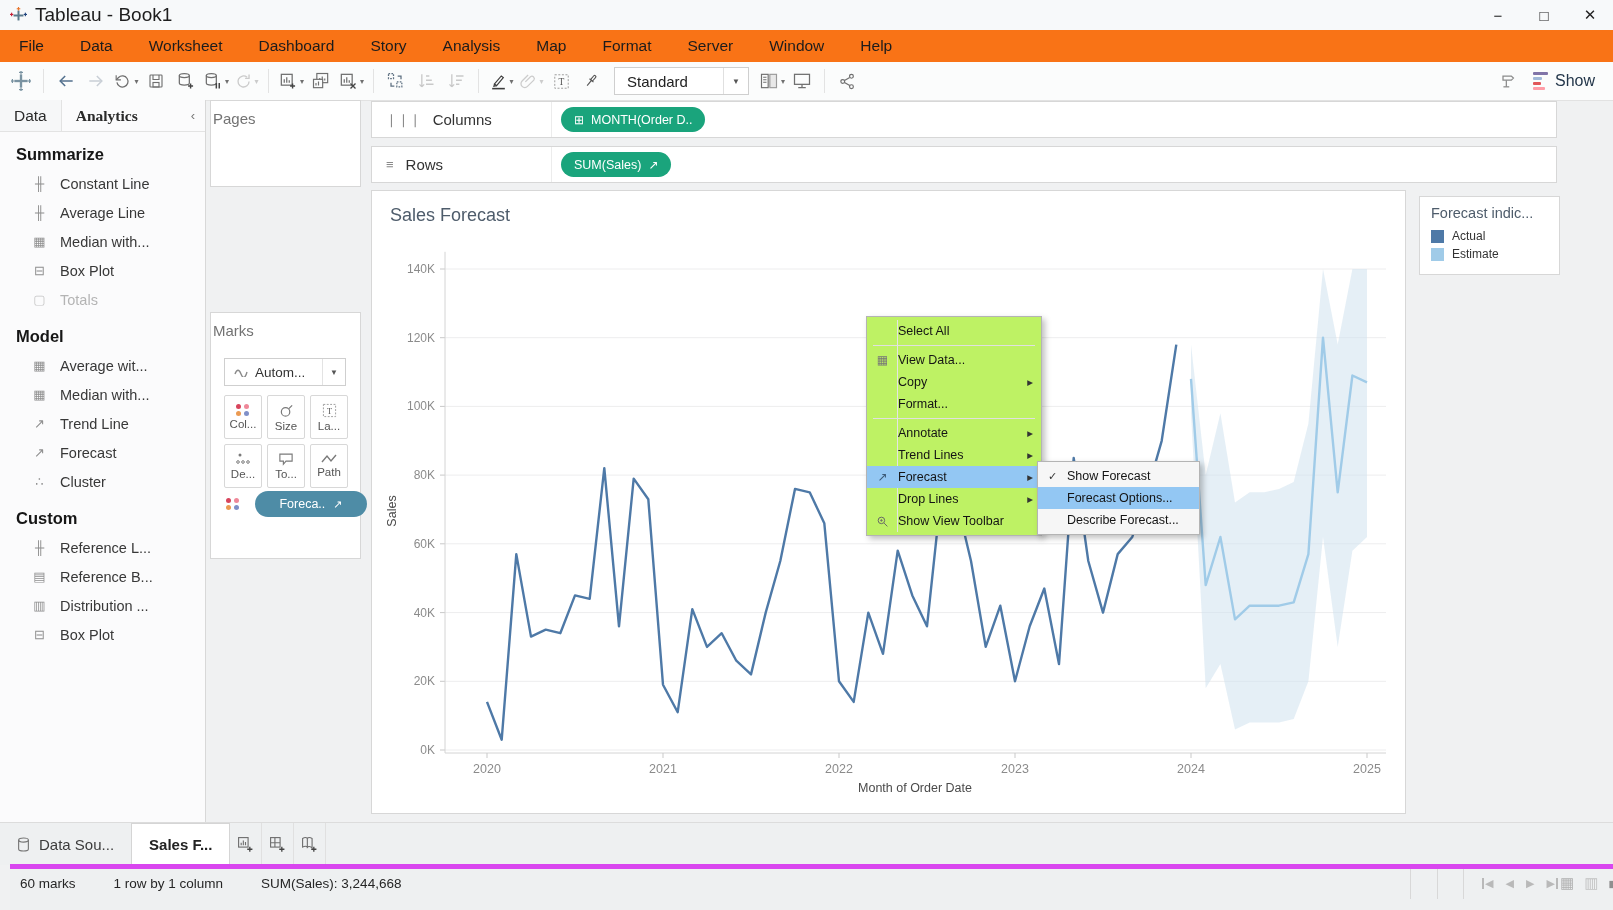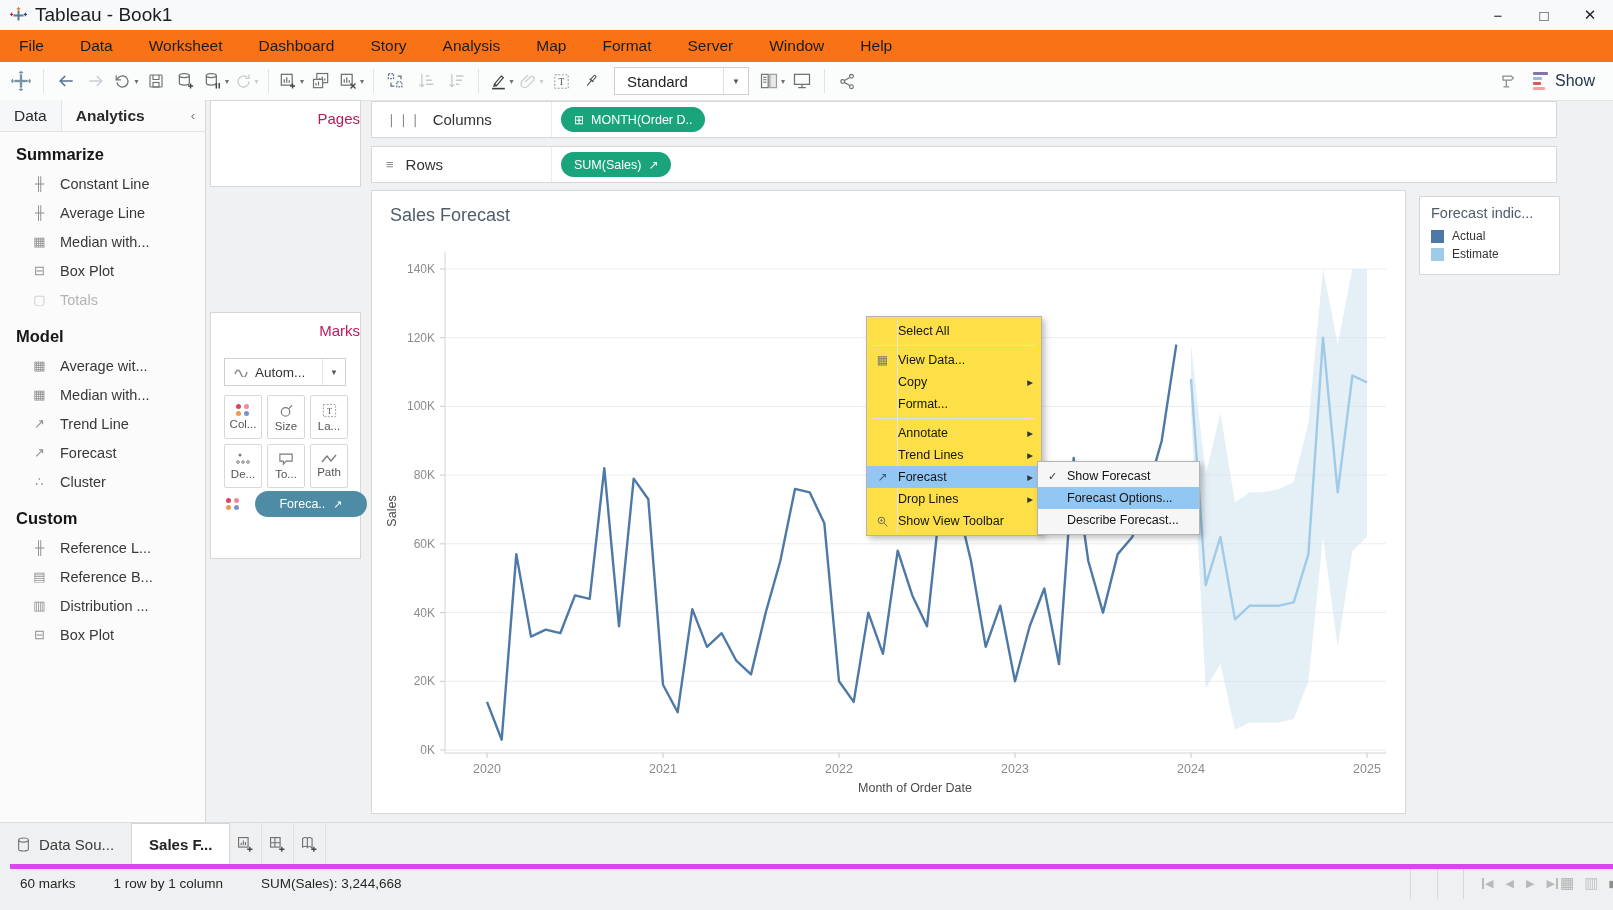--- a/index.html
+++ b/index.html
@@ -27,31 +27,31 @@
   .fitsel .fitcaret{width:24px;height:100%;border-left:1px solid #e0e0e0;display:flex;align-items:center;justify-content:center;font-size:8px;color:#555;}
   .showme{display:flex;align-items:center;gap:7px;margin:0 18px 0 10px;font-size:16px;color:#23364a;}
   .smicon{display:flex;flex-direction:column;gap:1.5px;}
   .smicon i{display:block;height:3.5px;border-radius:1px;}
 
   
   .sidebar{position:absolute;left:0;top:100px;width:205px;bottom:88px;background:#fbfbfc;border-right:1px solid #d8d8d8;}
   .sidebar-tabs{height:31px;display:flex;align-items:stretch;border-bottom:1px solid #e3e3e3;}
   .stab{padding:0 14px;display:flex;align-items:center;font-size:15.5px;color:#2a2a2a;}
   .stab.inactive{border-right:1px solid #e3e3e3;background:#f6f7f8;}
-  .stab.active{font-weight:bold;}
+  .stab.active{font-weight:bold;font-family:Liberation Serif, serif;}
   .collapse{margin-left:auto;padding-right:10px;display:flex;align-items:center;color:#777;font-size:13px;}
   .section-title{font-size:16.5px;font-weight:bold;color:#161616;padding:13px 0 5px 16px;}
   .aitem{display:flex;align-items:center;height:29px;padding-left:32px;font-size:14.5px;color:#383838;gap:13px;}
   .aitem .aicon{width:15px;color:#8f8f8f;font-size:13px;text-align:center;}
   .aitem.disabled{color:#b4b4b4;}
   .aitem.disabled .aicon{color:#c6c6c6;}
 
   
   .card{position:absolute;background:#ffffff;border:1px solid #d7d7d7;}
-  .card-title{font-size:15px;color:#be185d;padding:9px 0 0 14px;text-align:right;}
+  .card-title{font-size:15px;color:#737373;padding:9px 0 0 2px;}
   .card-pages{left:210px;top:100px;width:149px;height:85px;}
   .card-filters{left:210px;top:198px;width:149px;height:100px;}
   .card-marks{left:210px;top:312px;width:149px;height:245px;}
   .marktype{position:absolute;left:13px;top:45px;width:120px;height:26px;border:1px solid #cfcfcf;display:flex;align-items:center;}
   .marktype .mtlabel{flex:1;display:flex;align-items:center;gap:7px;padding-left:9px;font-size:13.5px;color:#333;}
   .marktype .mtcaret{width:22px;height:100%;display:flex;align-items:center;justify-content:center;border-left:1px solid #e3e3e3;font-size:8px;color:#555;}
   .mbgrid{position:absolute;left:13px;top:82px;width:124px;display:grid;grid-template-columns:38px 38px 38px;grid-gap:5px;}
   .mbtn{height:42px;border:1px solid #d8d8d8;border-radius:2px;background:#fff;display:flex;flex-direction:column;align-items:center;justify-content:center;gap:2px;}
   .mbtn .mlabel{font-size:11.5px;color:#555;}
   .dots4{display:grid;grid-template-columns:6px 6px;grid-gap:2px;}
@@ -76,21 +76,21 @@
   .xt{fill:#8b8b8b;font-size:12.5px;text-anchor:middle;font-family:"Liberation Sans",sans-serif;}
   .at{fill:#4a4a4a;font-size:12.5px;text-anchor:middle;font-family:"Liberation Sans",sans-serif;}
 
   
   .legend-card{left:1419px;top:196px;width:139px;height:77px;}
   .legend-title{font-size:14.5px;color:#4e5c6b;padding:8px 0 6px 11px;}
   .litem{display:flex;align-items:center;gap:8px;padding:2px 0 2px 11px;font-size:12px;color:#333;}
   .lsw{width:13px;height:13px;display:block;}
 
   
-  .cmenu{left:866px;top:316px;width:174px;background:#fde047;border:1px solid #b4b4b4;box-shadow:3px 3px 6px rgba(0,0,0,.25);padding:3px 0;z-index:50;}
+  .cmenu{left:866px;top:316px;width:174px;background:#bef264;border:1px solid #b4b4b4;box-shadow:3px 3px 6px rgba(0,0,0,.25);padding:3px 0;z-index:50;}
   .cmenu::before{content:"";position:absolute;left:30px;top:3px;bottom:3px;width:1px;background:#e4e4e4;}
   .cm-row{position:relative;height:22px;display:flex;align-items:center;font-size:12.5px;color:#141414;}
   .cm-gut{width:31px;display:flex;align-items:center;justify-content:center;font-size:12px;color:#777;}
   .cm-arrow{margin-left:auto;margin-right:8px;font-size:7.5px;color:#333;}
   .cm-sep{height:1px;background:#e0e0e0;margin:3px 6px;}
   .cm-hl{background:#93c7f3;}
   .smenu{left:1037px;top:461px;width:161px;background:#f6f6f6;border:1px solid #b4b4b4;box-shadow:3px 3px 6px rgba(0,0,0,.25);padding:3px 0;z-index:51;}
   .sm-row{height:22px;display:flex;align-items:center;font-size:12.5px;color:#141414;}
   .sm-gut{width:29px;display:flex;align-items:center;justify-content:center;font-size:11px;color:#333;}
 

